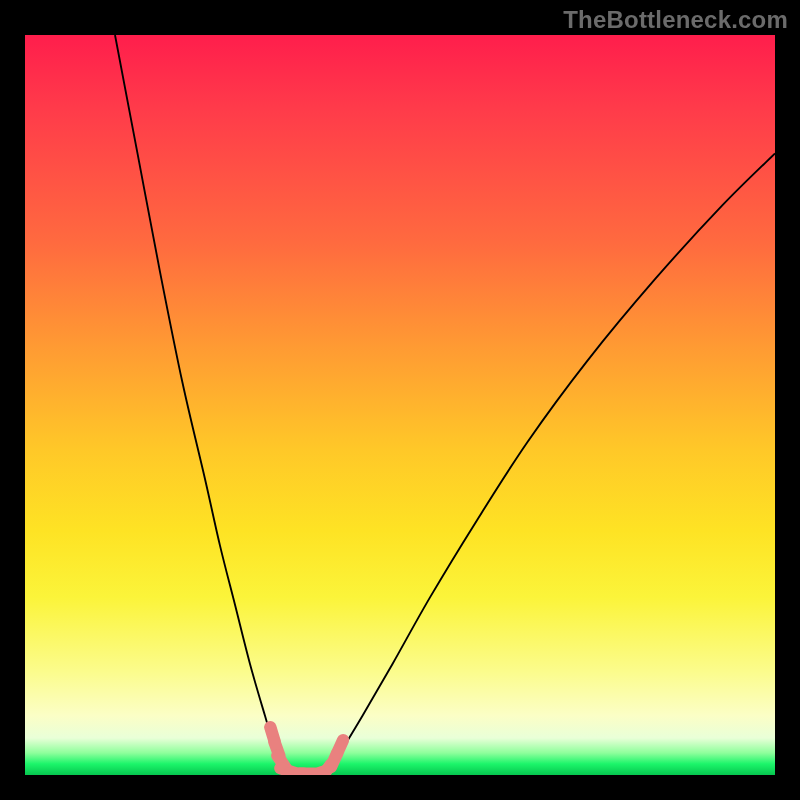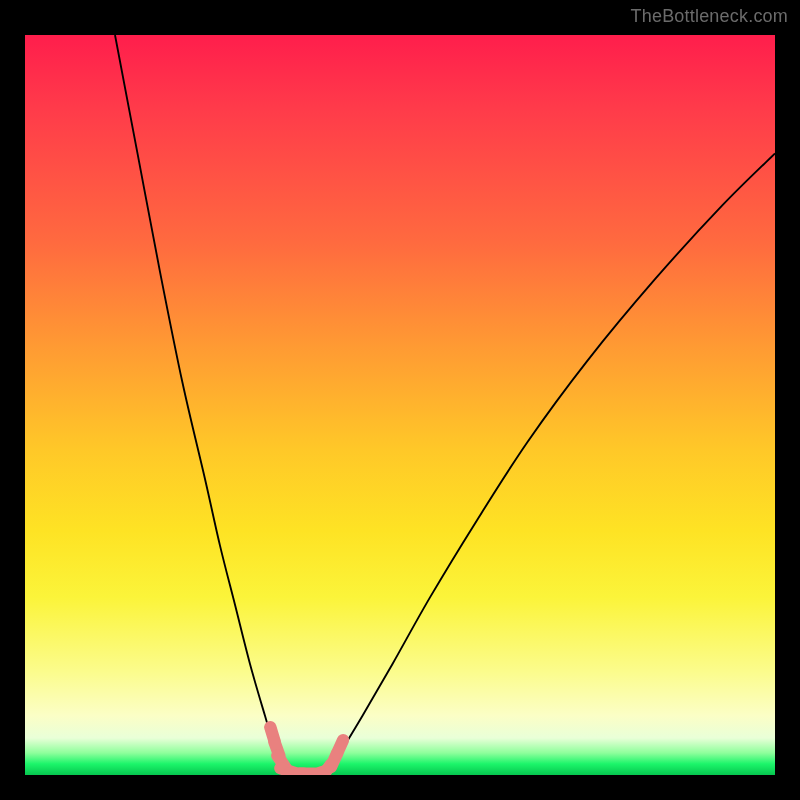--- a/index.html
+++ b/index.html
@@ -57,22 +57,22 @@
     left: 0;
     top: 0;
     width: 100%;
     height: 100%;
   }
   .watermark {
     position: absolute;
     top: 6px;
     right: 12px;
     color: #6b6b6b;
-    font-size: 18px;
-    font-weight: 400;
+    font-size: 24px;
+    font-weight: 700;
     letter-spacing: 0.2px;
     user-select: none;
   }
 </style>
 </head>
 <body>
 
 <div class="frame">
 
   <div class="watermark">TheBottleneck.com</div>

